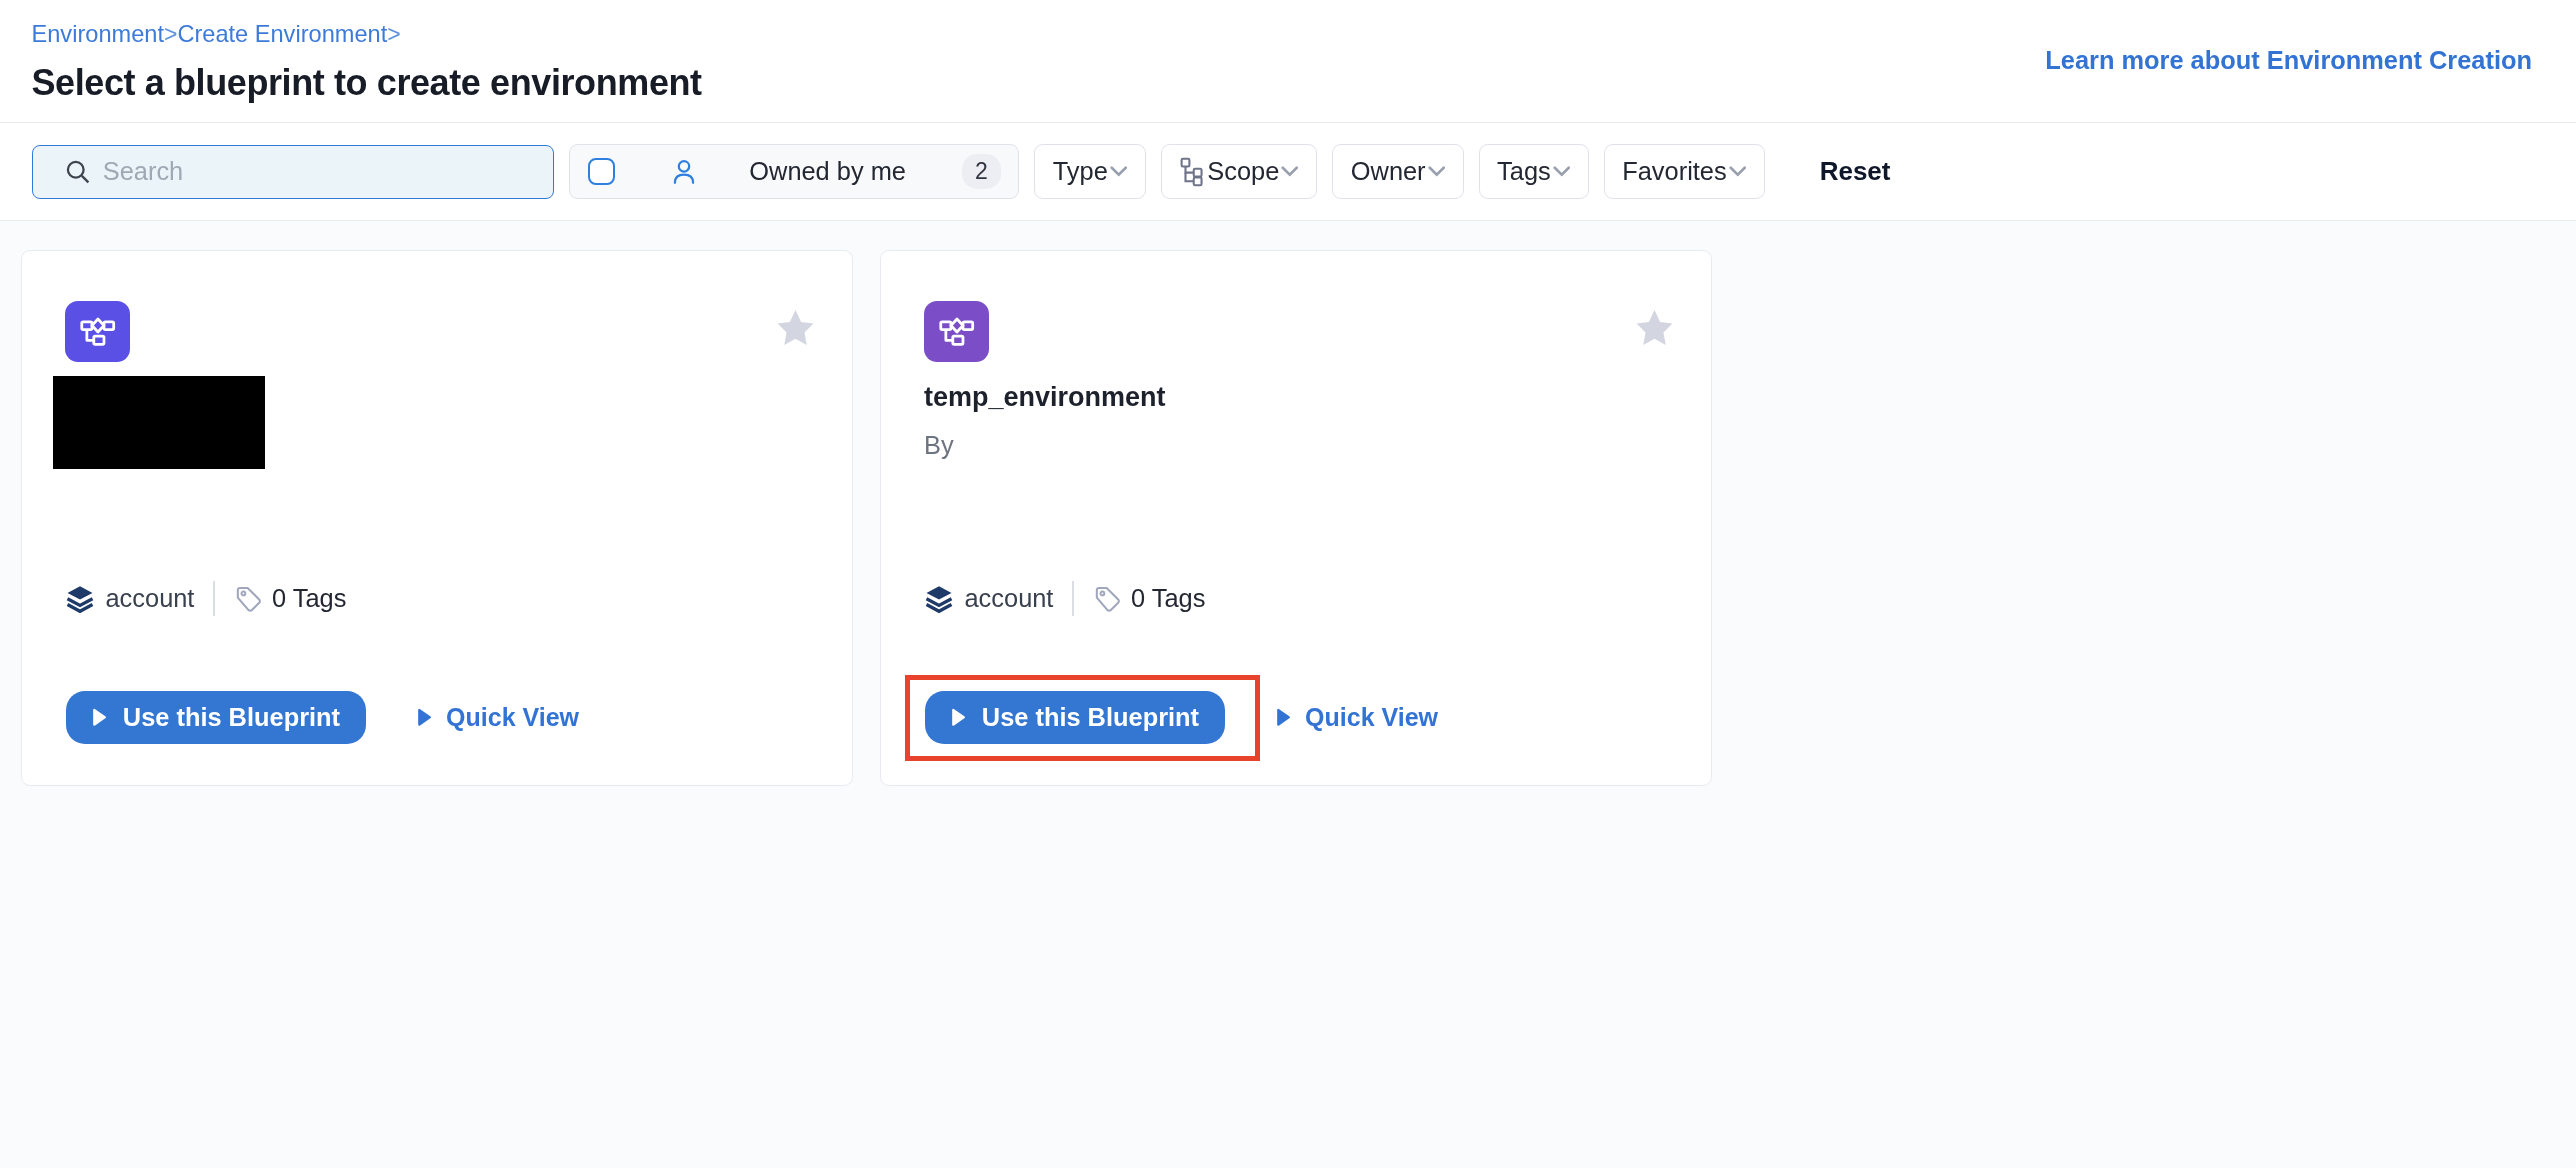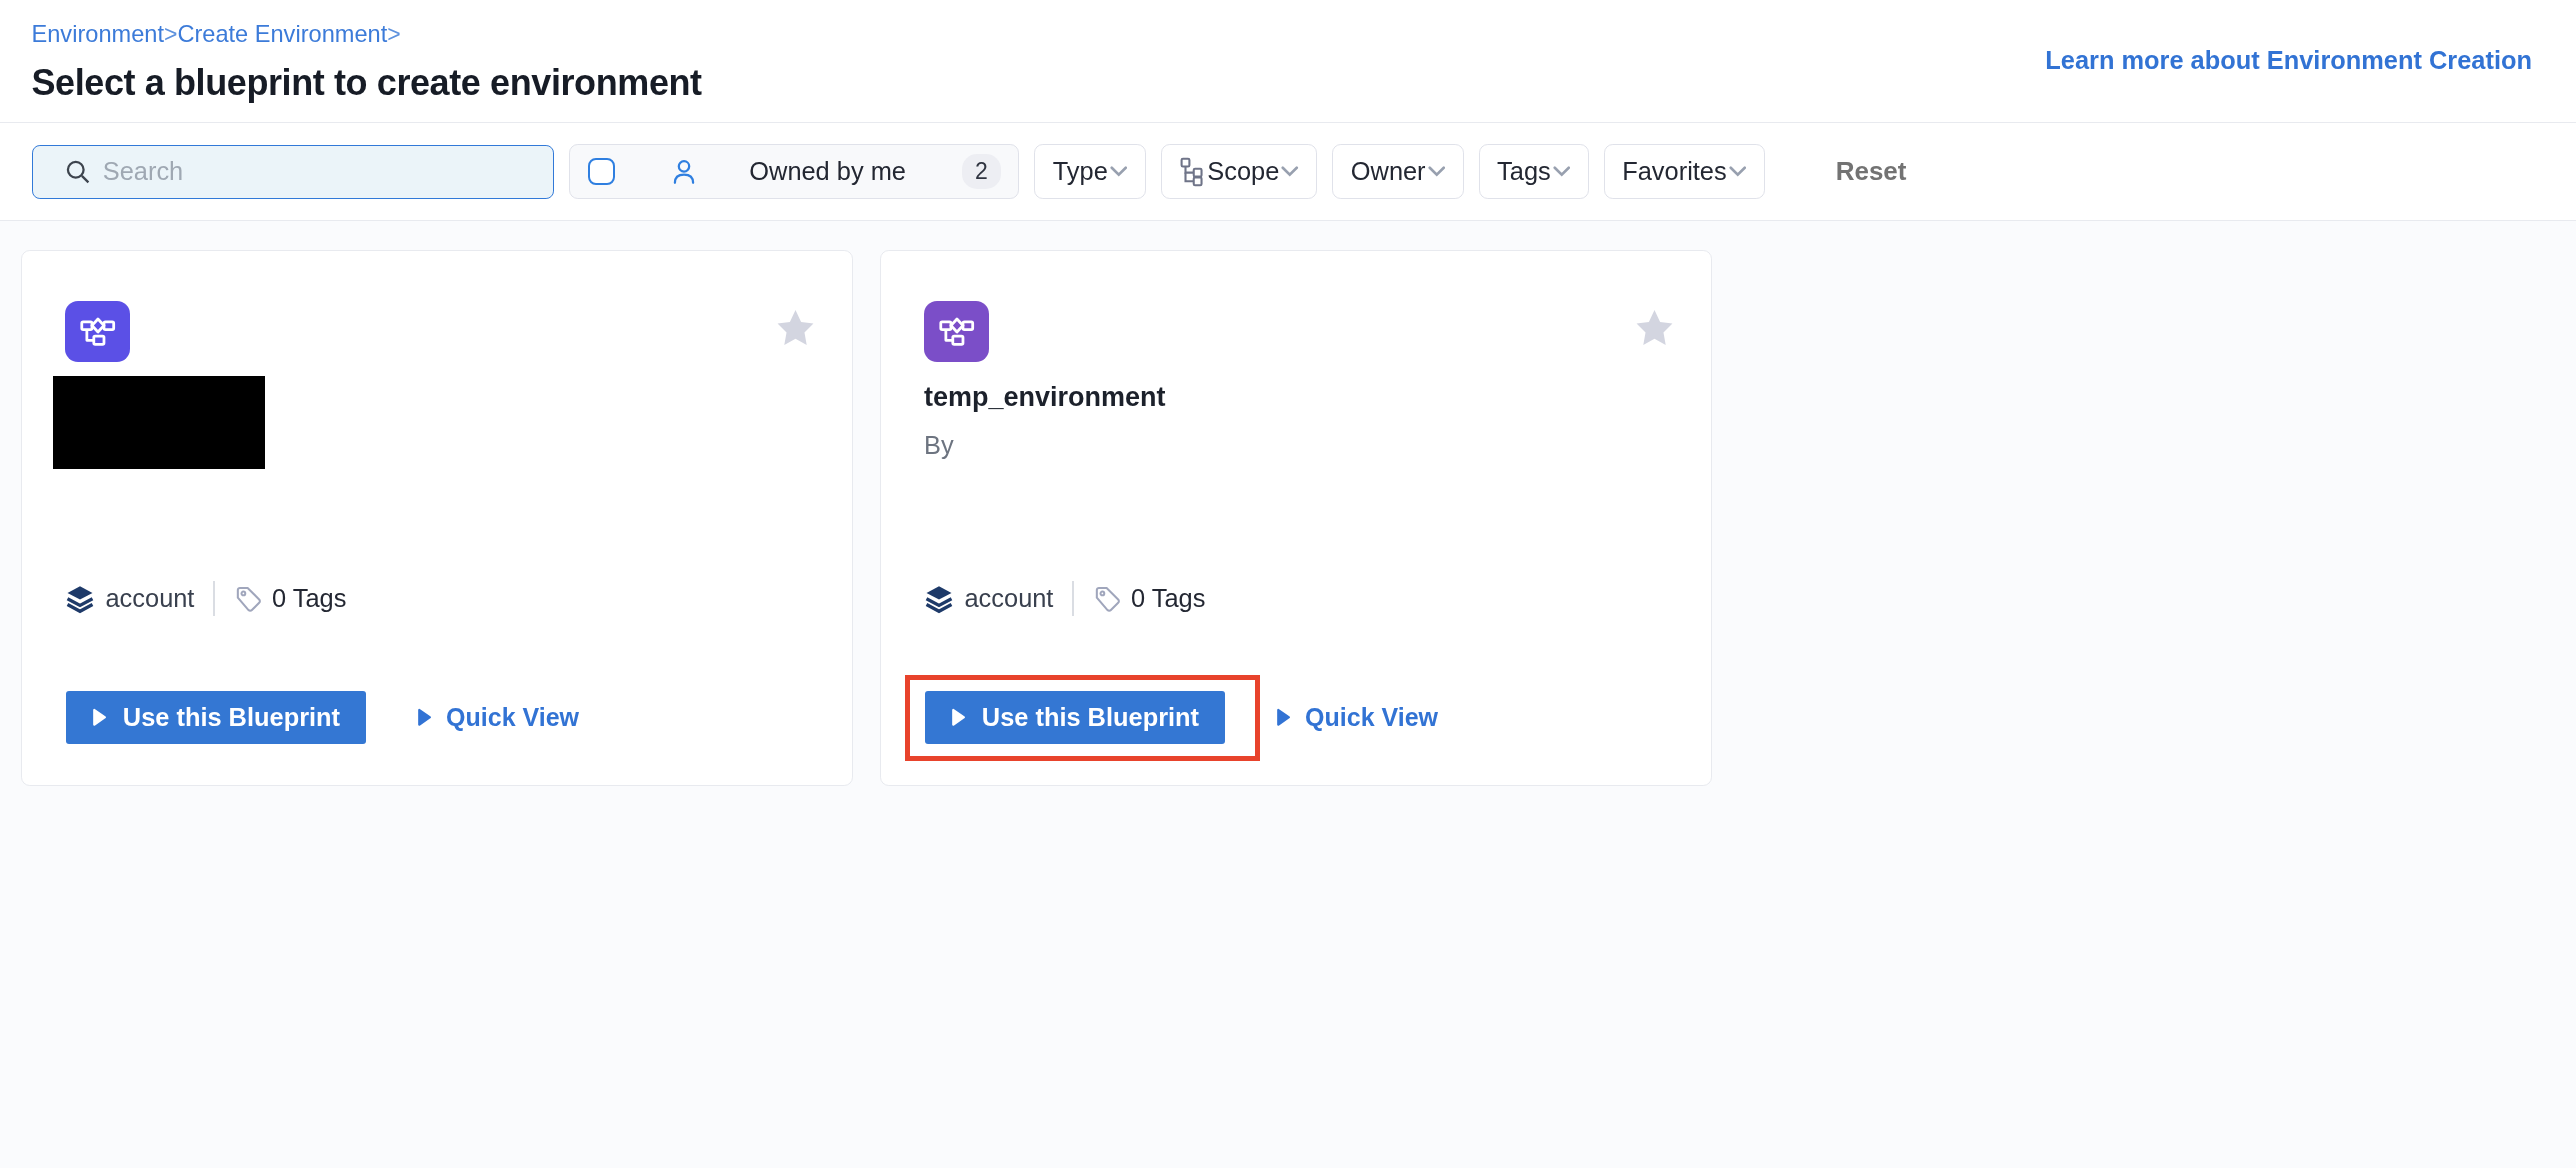--- a/index.html
+++ b/index.html
@@ -33,42 +33,42 @@
     padding:0 17.5px; margin-right:15px; background:#f8f9fb; flex:none; cursor:pointer;gap:42px;
   }
   .chip.dd { background:#ffffff; gap:2px; }
   .chip-label { font-size:25.4px; color:#232732; }
   .checkbox { width:27px; height:27px; border:2.6px solid #2f7fe0; border-radius:7.9px; background:#fff; margin-right:14px; flex:none; }
   .chip .mid-icon { margin-right:10.5px; display:flex; align-items:center; }
   .badge {
     margin-left:14px; background:#edeef3; color:#2f3440; border-radius:15px;
     font-size:23px; padding:4.4px 13px; line-height:1.1;
   }
-  .reset-link { margin-left:56px; font-size:26px; font-weight:bold; color:#737373; cursor:pointer; }
+  .reset-link { margin-left:40px; font-size:26px; font-weight:bold; color:#0f172a; cursor:pointer; }
 
   
   .content { height:947px; background:#fafbfd; padding:29px 0 0 21px; display:flex; gap:27px; }
   .card {
     position:relative; width:832px; height:536px; background:#fff;
     border:0.9px solid #e8eaef; border-radius:8.8px; flex:none;
   }
   .tile { position:absolute; left:43px; top:50px; width:65px; height:61px; border-radius:13px; display:flex; align-items:center; justify-content:center; }
   .tile.indigo { background:#5b50e6; }
   .tile.violet { background:#7b4ec8; }
   .card-star { position:absolute; top:58px; right:37px; cursor:pointer; }
   .redacted-block { position:absolute; left:31px; top:125px; width:212px; height:93px; background:#000; }
   .card-title { position:absolute; left:43px; top:131px; font-size:27px; font-weight:bold; color:#1c212b; }
   .card-by { position:absolute; left:43px; top:180px; font-size:25.4px; color:#6d7480; }
   .meta-row { position:absolute; left:43px; top:329px; display:flex; align-items:center; height:37px; }
   .meta-text { font-size:25.4px; color:#39404e; margin-left:10.5px; }
   .meta-div { width:1.8px; height:35px; background:#dadde3; margin:0 19px; }
   .tags-text { font-size:25.4px; color:#232732; margin-left:8.8px; }
   .actions { position:absolute; left:44px; top:440px; display:flex; align-items:center; }
   .primary-btn {
-    height:53px; background:#3477d3; border:none; border-radius:3px; color:#fff;
+    height:53px; background:#3477d3; border:none; border-radius:19px; color:#fff;
     font-size:25.4px; font-weight:bold; font-family:"Liberation Sans", sans-serif;
     display:flex; align-items:center; gap:15.8px; padding:0 26px; cursor:pointer;text-align:right;
   }
   .quick-view { display:flex; align-items:center; gap:14px; margin-left:51px; font-size:25px; font-weight:bold; color:#3273d4; cursor:pointer; }
   .highlight-box {
     position:absolute; left:23.6px; top:424px; width:355px; height:86px;
     border:5.3px solid #e8432c; pointer-events:none;
   }
   svg { display:block; }
 </style>

